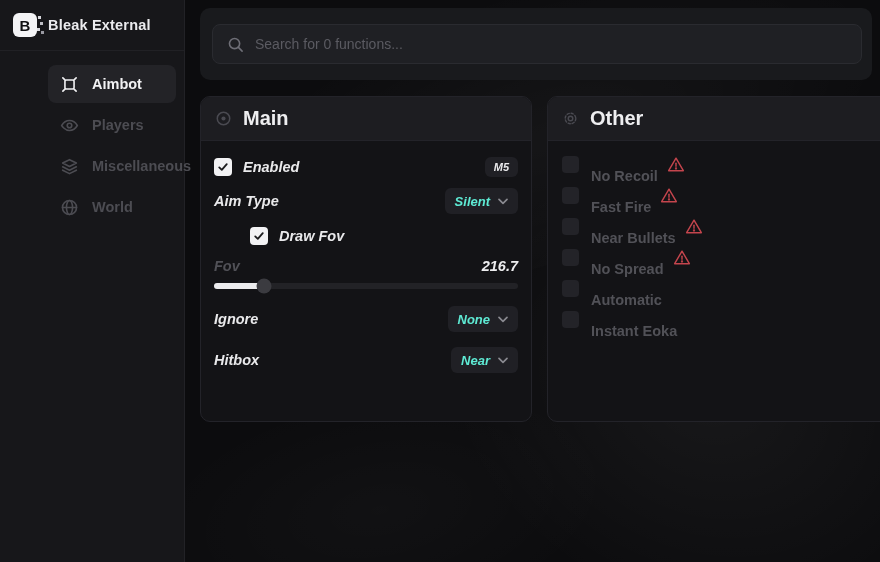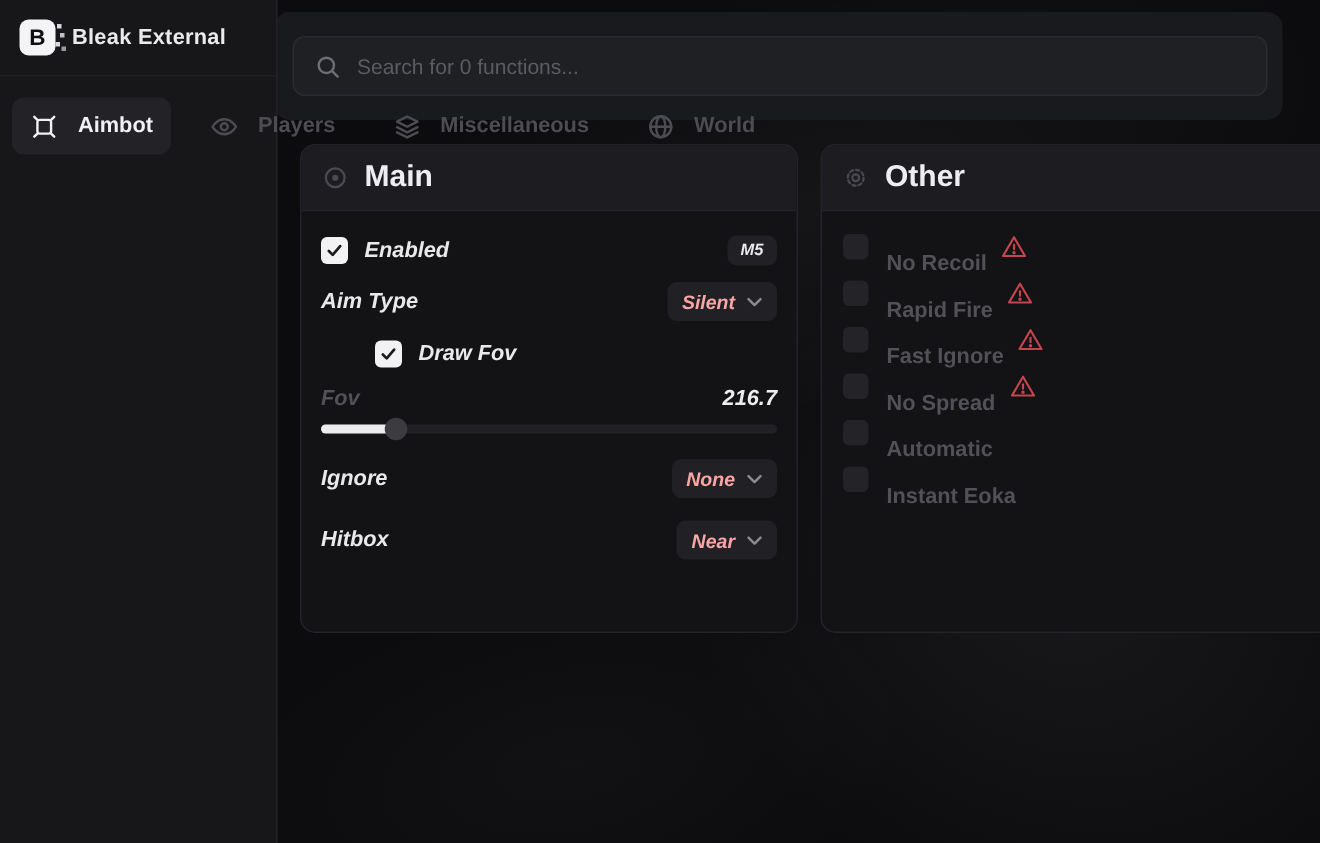--- a/index.html
+++ b/index.html
@@ -25,27 +25,27 @@
   .sidebar { position:absolute; left:0; top:0; width:185px; height:562px;
     background:#17171a; border-right:1px solid #222226; z-index:3; }
   .sidebar-header { height:51px; display:flex; align-items:center; gap:11px;
     padding:0 13px; border-bottom:1px solid #212125; }
   .logo { position:relative; width:24px; height:24px; background:#f4f4f6;
     border-radius:6px; display:flex; align-items:center; justify-content:center;
     color:#101012; font-weight:700; font-size:15px; }
   .logo::after { content:""; position:absolute; right:-4px; top:3px; width:3px; height:3px;
     background:#d9d9de; box-shadow:2px 6px 0 #bfbfc6, -1px 12px 0 #d9d9de, 3px 15px 0 #9a9aa2; }
   .app-title { color:#ebebee; font-size:14.5px; font-weight:700; letter-spacing:.2px; }
-  .nav { padding:14px 8px; display:flex; flex-direction:row; gap:14px; }
+  .nav { padding:14px 8px; display:flex; flex-direction:column; gap:3px;margin-left:40px; }
   .nav-item { display:flex; align-items:center; gap:13px; height:38px; padding:0 12px;
     border-radius:8px; color:#4c4c52; font-size:14.5px; font-weight:600; cursor:pointer; }
   .nav-item.active { background:#232327; color:#f1f1f3; }
   .nav-item svg { flex:0 0 auto; }
   
-  .search-wrap { position:absolute; left:183px; top:8px; width:672px; height:72px;
+  .search-wrap { position:absolute; left:200px; top:8px; width:672px; height:72px;
     background:#191a1d; border-radius:10px; z-index:2; }
   .search-box { position:absolute; left:12px; top:16px; right:10px; height:40px;
     background:#1f2024; border:1px solid #2a2b30; border-radius:8px;
     display:flex; align-items:center; gap:11px; padding:0 14px; }
   .search-box input { flex:1; background:transparent; border:none; outline:none;
     color:#cfcfd4; font-size:14px; font-family:"Liberation Sans", sans-serif; }
   .search-box input::placeholder { color:#5b5b62; }
   
   .panel { position:absolute; top:96px; height:326px; background:#131316;
     border:1px solid #232329; border-radius:10px; z-index:2; }
@@ -67,21 +67,21 @@
     display:flex; align-items:center; justify-content:center; }
   .checkbox.checked { background:#f2f2f4; }
   .checkbox.unchecked { background:#232328; }
   .lbl { color:#e9e9eb; font-size:14.5px; font-weight:600; }
   .lbl.dim { color:#515157; }
   .gap { margin-left:11px; }
   .keybadge { margin-left:auto; background:#202025; color:#e9e9eb;
     font-size:11px; font-weight:700; padding:4px 9px; border-radius:6px; cursor:pointer; }
   .dropdown { margin-left:auto; background:#202025; border-radius:6px; height:26px;
     display:flex; align-items:center; gap:8px; padding:0 10px;
-    color:#fca5a5; font-size:13px; font-weight:600; cursor:pointer; }
+    color:#5eead4; font-size:13px; font-weight:600; cursor:pointer; }
   .fov-value { margin-left:auto; color:#ededef; font-size:14.5px; font-weight:600; }
   .slider-track { position:absolute; left:13px; right:13px; top:142px; height:6px;
     background:#222226; border-radius:3px; cursor:pointer; }
   .slider-fill { height:100%; background:#ececee; border-radius:3px 0 0 3px; }
   .slider-thumb { position:absolute; top:50%; transform:translate(-50%,-50%);
     width:15px; height:15px; background:#3b3b40; border-radius:50%; }
   
   .other-body { padding:14px 14px 0; display:flex; flex-direction:column; gap:13px; }
   .other-row { display:flex; align-items:center; height:18px; }
   .other-row .checkbox { width:17px; height:17px; }
@@ -247,33 +247,33 @@
         <svg width="18" height="17" viewBox="0 0 20 19" fill="none" stroke="#c4454d" stroke-width="1.6" stroke-linecap="round" stroke-linejoin="round">
           <path d="M10 2.4L18.2 16.4H1.8L10 2.4z"></path>
             <path d="M10 8v3.4"></path>
             <circle cx="10" cy="14" r="0.5" fill="#c4454d"></circle>
         </svg>
       </span>
     </div>
 
     <div class="other-row">
       <span class="checkbox unchecked"></span>
-      <span class="other-lbl">Rapid Fire</span>
+      <span class="other-lbl">Fast Fire</span>
       <span class="warn">
         <svg width="18" height="17" viewBox="0 0 20 19" fill="none" stroke="#c4454d" stroke-width="1.6" stroke-linecap="round" stroke-linejoin="round">
           <path d="M10 2.4L18.2 16.4H1.8L10 2.4z"></path>
             <path d="M10 8v3.4"></path>
             <circle cx="10" cy="14" r="0.5" fill="#c4454d"></circle>
         </svg>
       </span>
     </div>
 
     <div class="other-row">
       <span class="checkbox unchecked"></span>
-      <span class="other-lbl">Fast Ignore</span>
+      <span class="other-lbl">Near Bullets</span>
       <span class="warn">
         <svg width="18" height="17" viewBox="0 0 20 19" fill="none" stroke="#c4454d" stroke-width="1.6" stroke-linecap="round" stroke-linejoin="round">
           <path d="M10 2.4L18.2 16.4H1.8L10 2.4z"></path>
             <path d="M10 8v3.4"></path>
             <circle cx="10" cy="14" r="0.5" fill="#c4454d"></circle>
         </svg>
       </span>
     </div>
 
     <div class="other-row">

